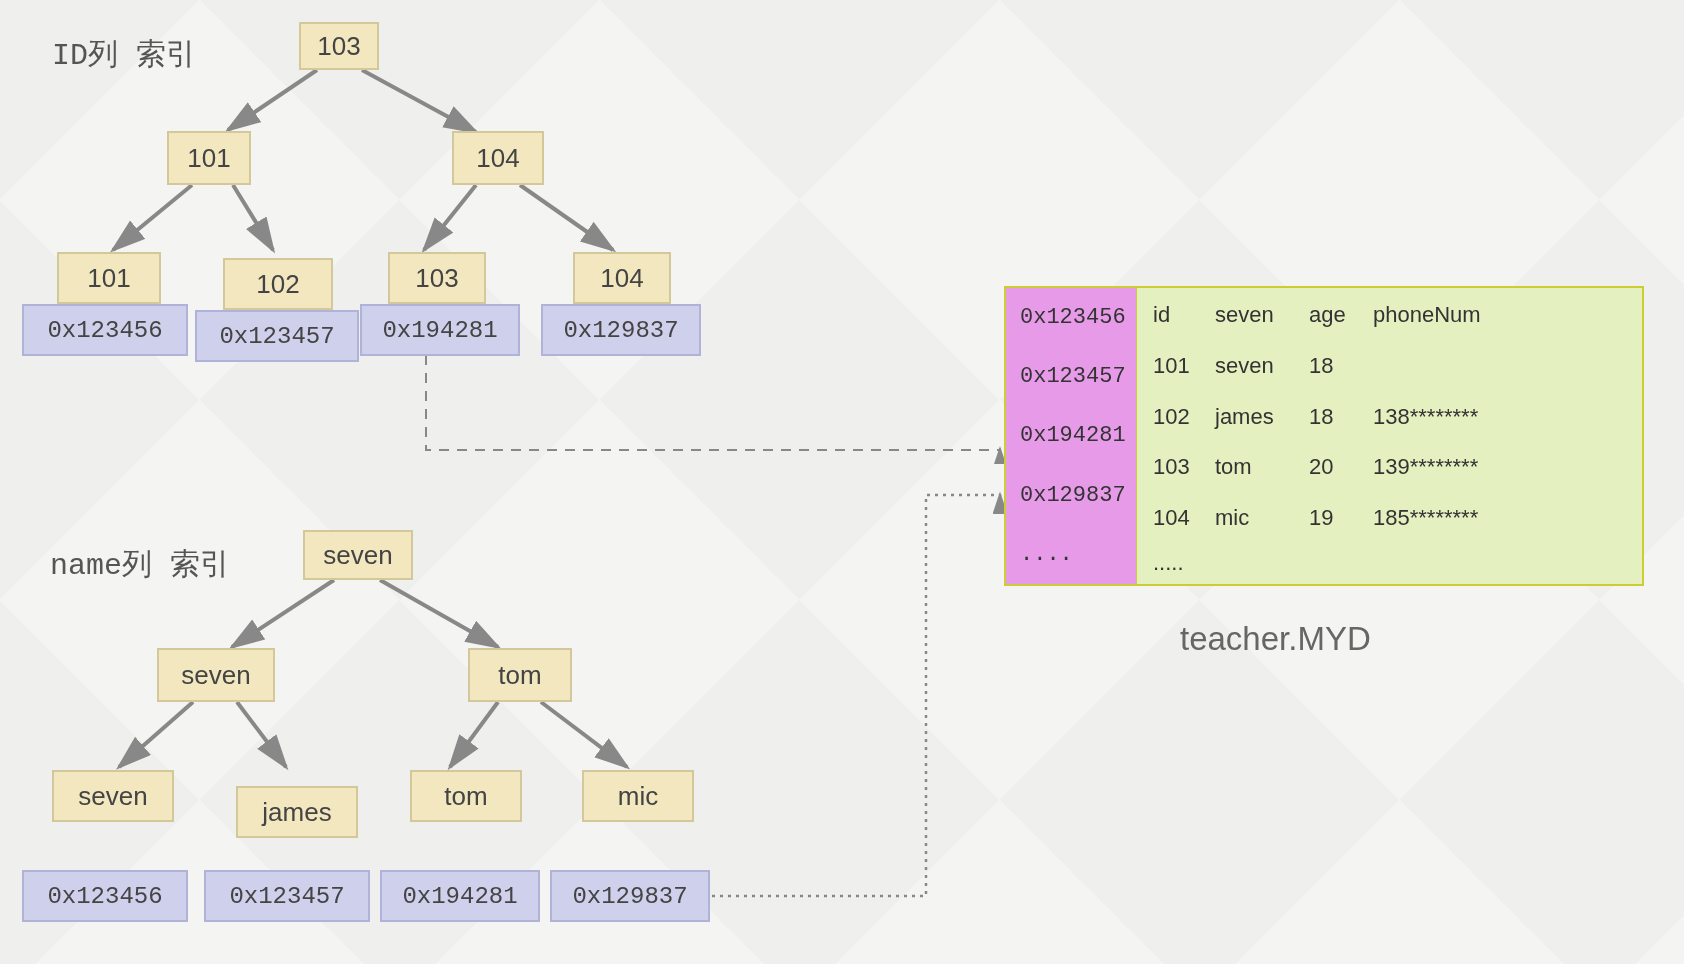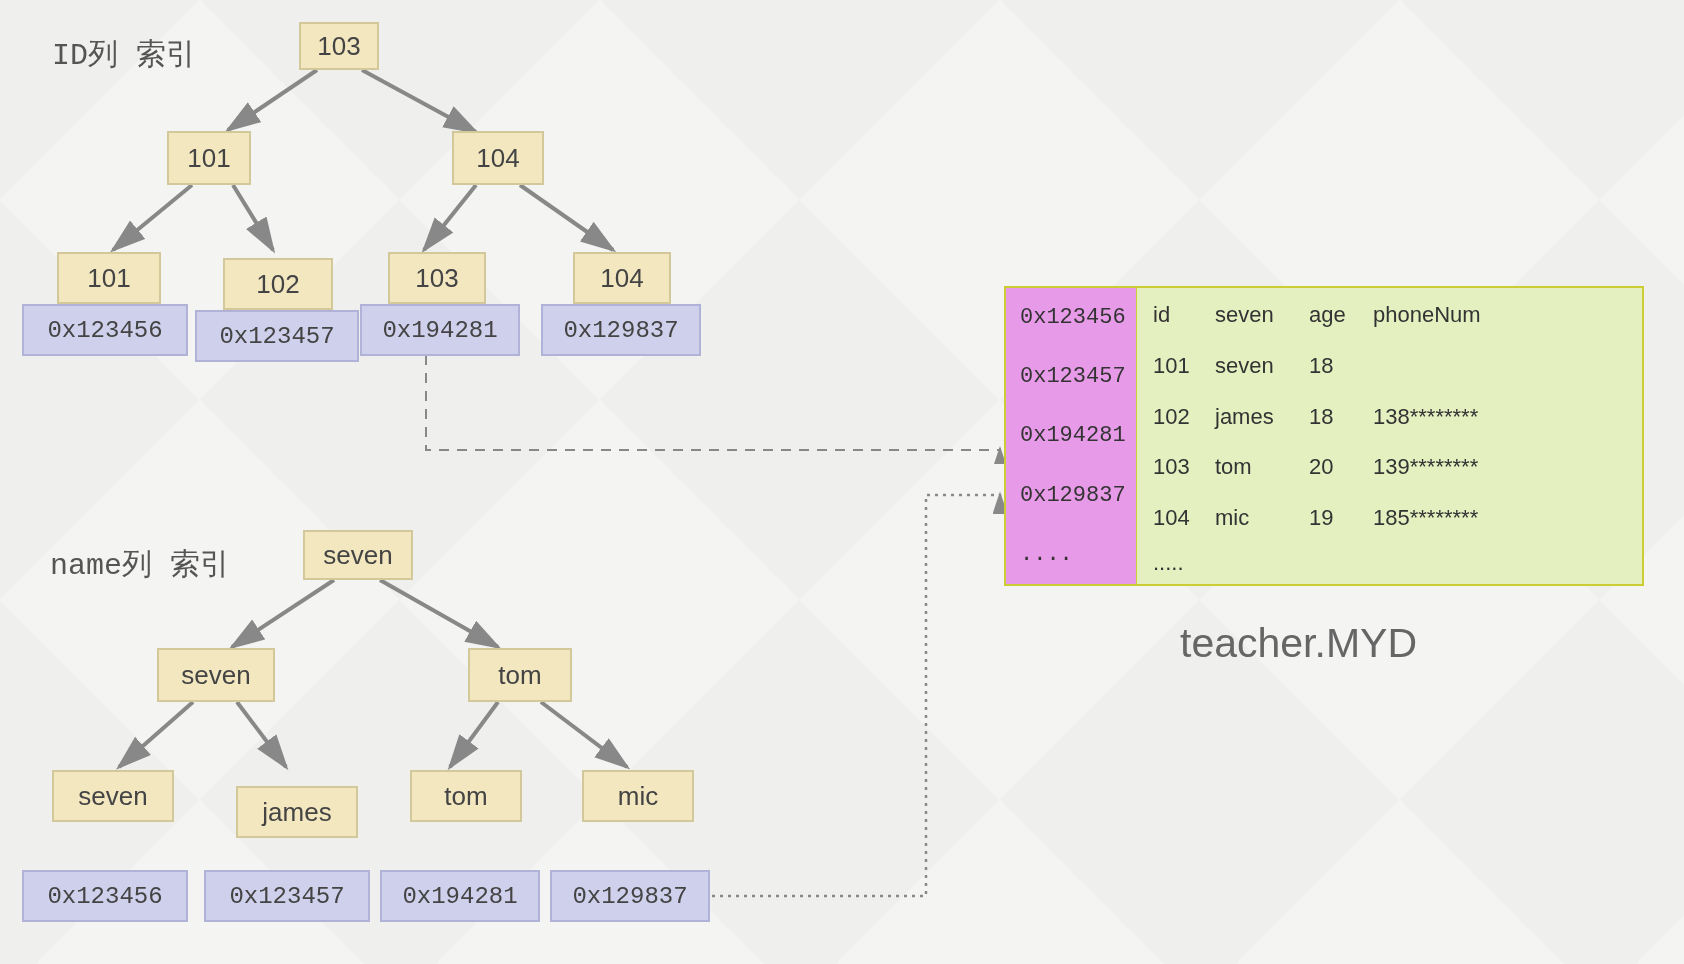--- a/index.html
+++ b/index.html
@@ -87,21 +87,21 @@
     color: #333;
     align-items: flex-end;
   }
   .col-id { width: 62px; padding-left: 12px; }
   .col-name { width: 94px; }
   .col-age { width: 64px; }
   .col-phone { flex: 1; }
   .table-caption {
     position: absolute;
     color: #666;
-    font-size: 41px;
+    font-size: 33px;
     font-weight: 400;
   }
   svg.conn {
     position: absolute;
     left: 0;
     top: 0;
     width: 1684px;
     height: 964px;
     pointer-events: none;
   }

